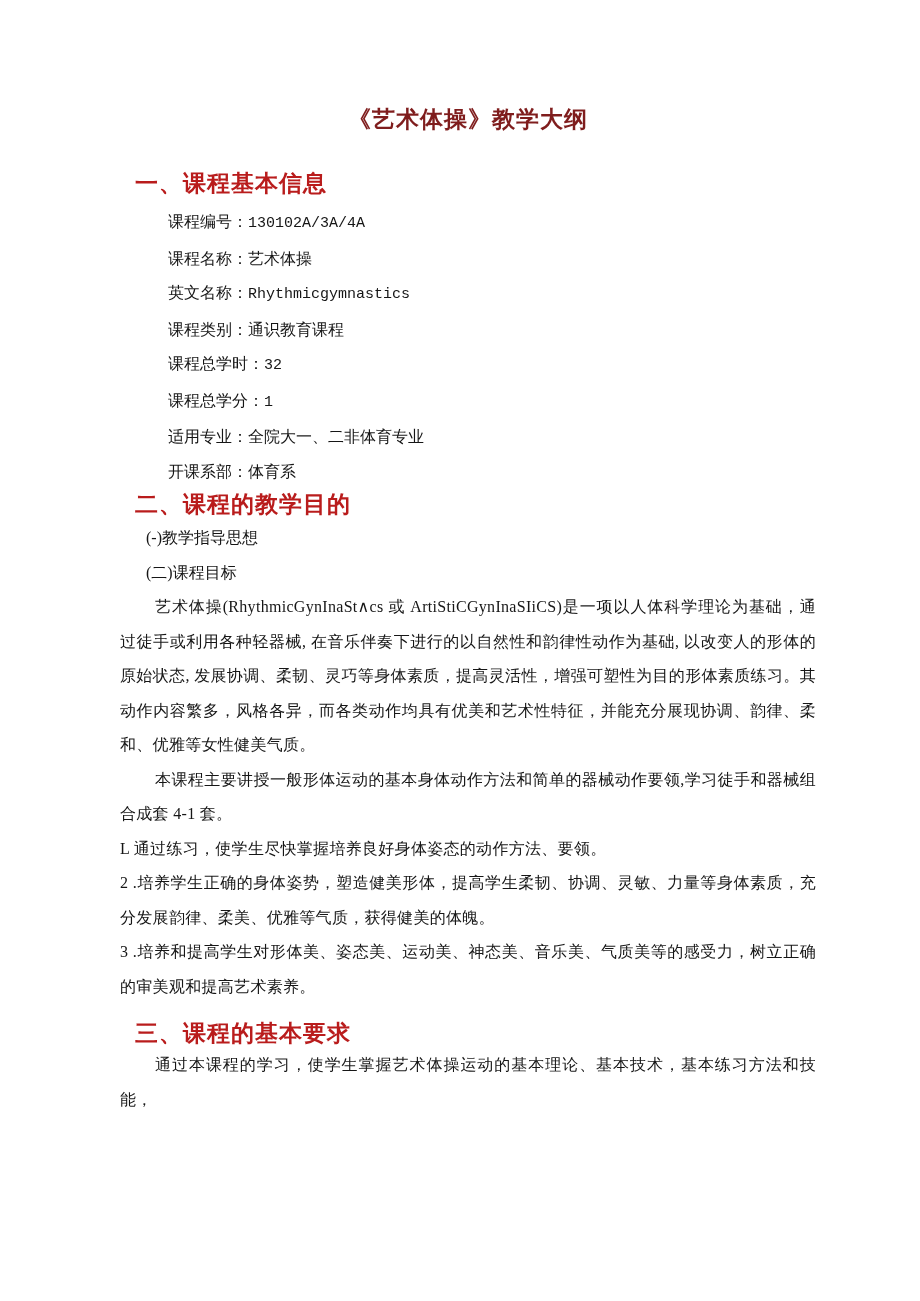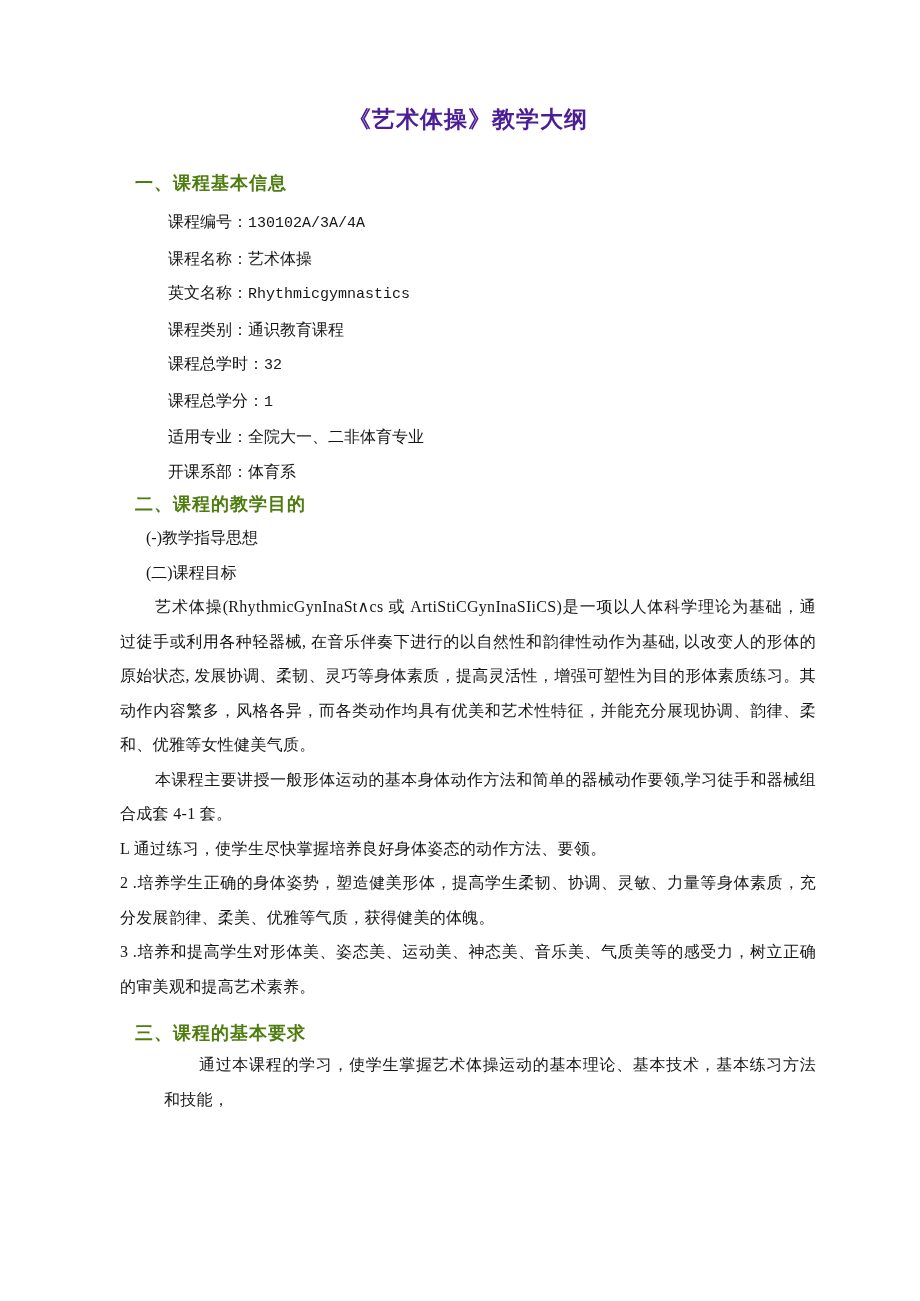--- a/index.html
+++ b/index.html
@@ -21,30 +21,30 @@
     color: #161616;
   }
   .doc-title {
     margin: 0;
     font-family: "Liberation Sans", "DejaVu Sans", sans-serif;
     font-weight: 700;
     font-size: 23px;
     line-height: 30px;
     text-align: center;
     letter-spacing: 1px;
-    color: #4c1d95;
+    color: #7f1d1d;
   }
   .sec-heading {
     margin: 36px 0 0 15px;
     font-family: "Liberation Sans", "DejaVu Sans", sans-serif;
     font-weight: 700;
-    font-size: 18px;
+    font-size: 23px;
     line-height: 26px;
     letter-spacing: 1px;
-    color: #4d7c0f;
+    color: #b91c1c;
   }
   .sec-heading.tight { margin-top: 2px; }
   .sec-heading.tail  { margin-top: 16px; }
   .fields {
     margin: 9px 0 0 48px;
   }
   .field {
     font-family: "Liberation Serif", "DejaVu Serif", serif;
     font-size: 16px;
     line-height: 34.5px;
@@ -64,21 +64,21 @@
   p.para {
     margin: 0;
     font-family: "Liberation Serif", "DejaVu Serif", serif;
     font-size: 16px;
     line-height: 34.5px;
     text-align: justify;
     text-indent: 35px;
     letter-spacing: 0.3px;
   }
   p.para.flush { text-indent: 0; }
-  p.para.last { margin-top: 2px; margin-left: 44px; }
+  p.para.last { margin-top: 2px; }
 </style>
 </head>
 <body>
 
 <div class="page">
   <div class="content">
 
     <h1 class="doc-title">《艺术体操》教学大纲</h1>
 
     <h2 class="sec-heading">一、课程基本信息</h2>

